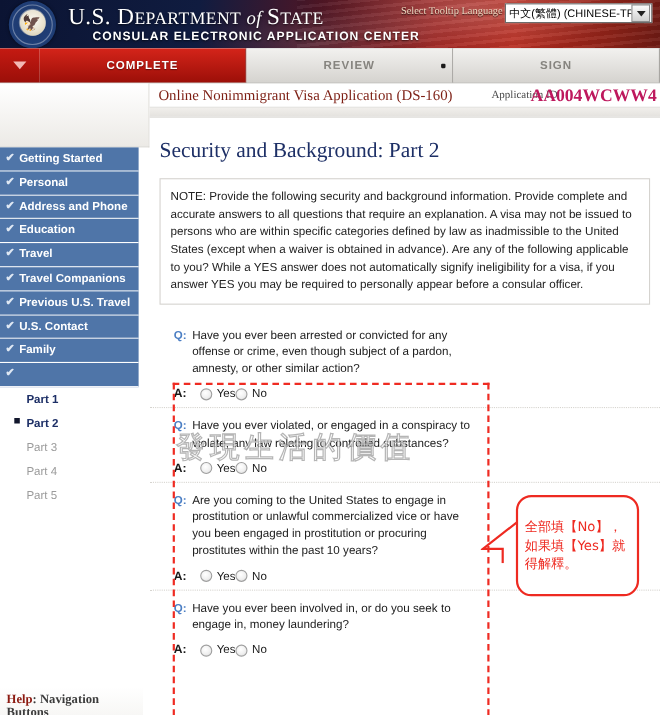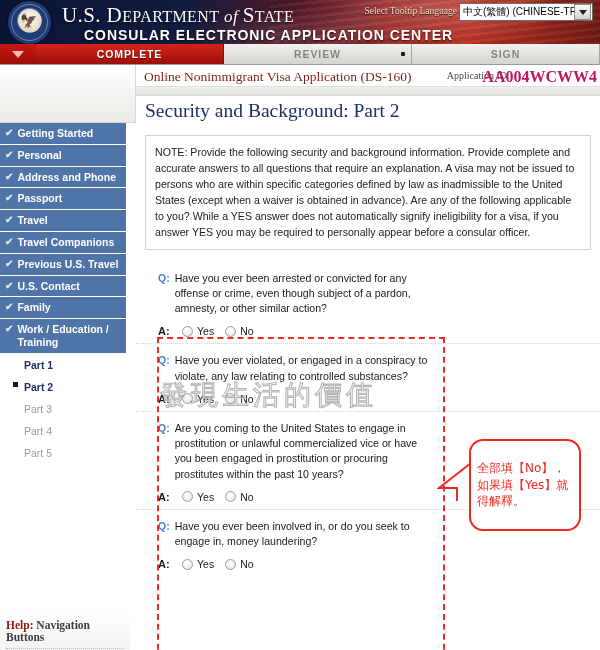--- a/index.html
+++ b/index.html
@@ -53,21 +53,21 @@
   .dept-title {
     position: absolute; left: 62px; top: 3px;
     font-family: "Liberation Serif", serif;
     color: #ffffff; font-size: 21px; letter-spacing: .4px; white-space: nowrap;
     text-shadow: 0 1px 2px rgba(0,0,0,.65);
   }
   .dept-title .sm { font-size: 16px; }
   .dept-title .it { font-style: italic; font-size: 17px; }
   .dept-sub {
     position: absolute; left: 84px; top: 27px;
-    color: #ffffff; font-size: 14px; font-weight: bold; letter-spacing: .95px;
+    color: #ffffff; font-size: 11px; font-weight: bold; letter-spacing: .95px;
     white-space: nowrap; text-shadow: 0 1px 2px rgba(0,0,0,.7);
   }
   .tt-label {
     position: absolute; right: 143px; top: 6px;
     font-family: "Liberation Serif", serif;
     color: #f3d9c2; font-size: 9.5px; white-space: nowrap;
     text-shadow: 0 1px 1px rgba(0,0,0,.8);
   }
   .tt-select {
     position: absolute; right: 7px; top: 3px;
@@ -85,21 +85,21 @@
     border: 1px solid #8a8a8a;
     display: flex; align-items: center; justify-content: center;
   }
   .tt-arrow i {
     width: 0; height: 0; border-left: 4px solid transparent;
     border-right: 4px solid transparent; border-top: 5px solid #222;
   }
 
   
   .tabbar {
-    position: relative; height: 21px; width: 600px; display: flex;
+    position: relative; height: 32px; width: 600px; display: flex;
     background: linear-gradient(#f0efed,#cfcdc9);
     border-bottom: 1px solid #9a9894;
   }
   .tab-caret {
     width: 36px; background: linear-gradient(#c51a12,#9b0f09);
     display: flex; align-items: center; justify-content: center;
   }
   .tab-caret i {
     width: 0; height: 0; border-left: 6px solid transparent;
     border-right: 6px solid transparent; border-top: 7px solid #f3b9b5;
@@ -194,21 +194,21 @@
   .apphead .appid-val {
     position: absolute; right: 3px; top: 3px;
     font-family: "Liberation Serif", serif; font-size: 16px; font-weight: bold; color: #be185d;
   }
   .strip {
     height: 9px; background: linear-gradient(#f1efec,#e4e2de);
     border-bottom: 1px solid #dcdad6;
   }
   .pagetitle {
     font-family: "Liberation Serif", serif;
-    font-size: 19.5px; color: #1d2f66; padding: 4px 0 0 9px;
+    font-size: 19.5px; color: #1d2f66; padding: 20px 0 0 9px;
   }
   .notebox {
     margin: 13px 9px 0 9px; border: 1px solid #d5d3cf;
     background: #ffffff; padding: 8px 10px 8px 9px;
     font-size: 10.6px; color: #222222; line-height: 1.52;
   }
 
   
   .qregion { position: relative; margin-top: 12px; }
   .qrow {
@@ -217,21 +217,21 @@
   }
   .qrow:first-child { border-top: none; }
   .qwrap { width: 270px; }
   .qline { display: flex; gap: 5px; }
   .qmark {
     font-size: 10.5px; font-weight: bold; color: #4c7fc4; flex: none; padding-top: 1px;
   }
   .qtext { font-size: 10.6px; color: #1a1a1a; line-height: 1.44; }
   .arow { display: flex; align-items: center; gap: 6px; margin-top: 9px; }
   .amark { font-size: 11px; font-weight: bold; color: #1a1a1a; width: 14px; }
-  .radio-group { display: flex; align-items: flex-end; gap: 11px; margin-left: 4px; }
+  .radio-group { display: flex; align-items: flex-end; margin-left: 4px; }
   .radio-opt { display: flex; align-items: center; gap: 4px; }
   .radio {
     width: 11px; height: 11px; border-radius: 50%;
     background: radial-gradient(circle at 42% 36%, #ffffff 0%, #f0f0f0 55%, #d8d8d8 100%);
     border: 1px solid #9e9e9e; flex: none;
   }
   .radio-lab { font-size: 10.5px; color: #1a1a1a; }
 
   
   .dashbox {
@@ -323,21 +323,21 @@
           <div class="navitem">
             <span class="chk">✔</span>
             <span>Personal</span>
           </div>
           <div class="navitem">
             <span class="chk">✔</span>
             <span>Address and Phone</span>
           </div>
           <div class="navitem">
             <span class="chk">✔</span>
-            <span>Passport</span>
+            <span>Education</span>
           </div>
           <div class="navitem">
             <span class="chk">✔</span>
             <span>Travel</span>
           </div>
           <div class="navitem">
             <span class="chk">✔</span>
             <span>Travel Companions</span>
           </div>
           <div class="navitem">
@@ -347,21 +347,20 @@
           <div class="navitem">
             <span class="chk">✔</span>
             <span>U.S. Contact</span>
           </div>
           <div class="navitem">
             <span class="chk">✔</span>
             <span>Family</span>
           </div>
           <div class="navitem">
             <span class="chk">✔</span>
-            <span>Work / Education / Training</span>
           </div>
           <div class="subitem done">Part 1</div>
           <div class="subitem sel">Part 2</div>
           <div class="subitem ">Part 3</div>
           <div class="subitem ">Part 4</div>
           <div class="subitem ">Part 5</div>
         </div>
       <div class="helpbox">
         <div class="help-title">
           <b>Help</b><span>: Navigation Buttons</span>

